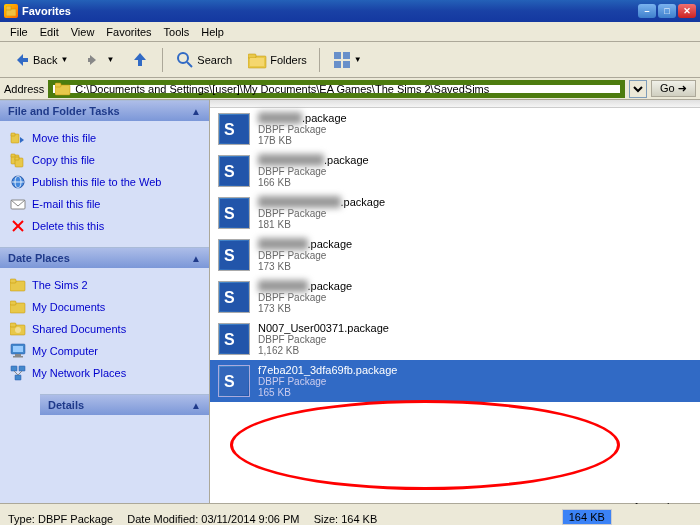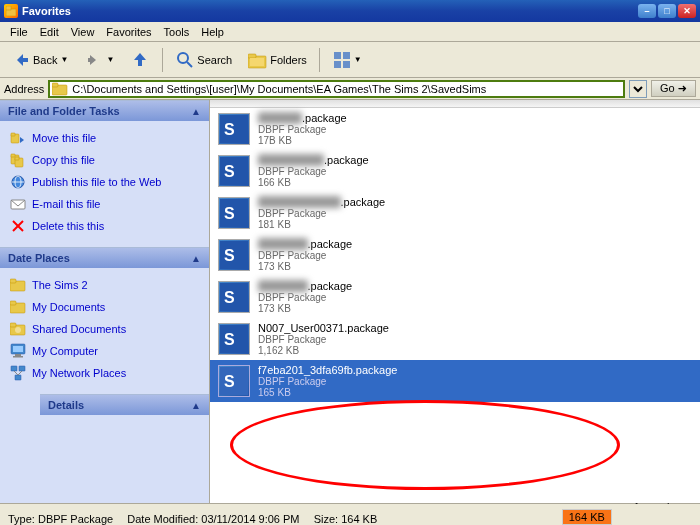--- a/index.html
+++ b/index.html
@@ -38,21 +38,21 @@
     .tool-btn-icon { width: 20px; height: 20px; display: flex; align-items: center; justify-content: center; }
     .separator { width: 1px; height: 24px; background: #aca899; margin: 0 3px; }
 
     
     .address-bar {
       background: #ece9d8; height: 22px; display: flex; align-items: center; padding: 0 4px; gap: 4px;
       border-bottom: 1px solid #aca899;
     }
     .address-label { font-size: 11px; color: #000; }
     .address-input {
-      flex: 1; height: 18px; border: 2px solid #4d7c0f; background: white;
+      flex: 1; height: 18px; border: 5px solid #4d7c0f; background: white;
       padding: 0 2px; font-size: 11px; display: flex; align-items: center;
     }
     .go-btn { background: linear-gradient(to bottom, #f0f0e8, #d0cfc0); border: 1px solid #aca899; padding: 1px 8px; cursor: pointer; font-size: 11px; }
 
     
     .main-content { display: flex; height: calc(525px - 22px - 20px - 36px - 22px - 22px); }
 
     
     .sidebar {
       width: 210px; min-width: 210px; background: #d6dff7; border-right: 1px solid #aca899;
@@ -493,17 +493,17 @@
 
 <div class="status-bar">
   <div class="status-part">
     <span>Type: DBPF Package</span>
     <span>&nbsp;&nbsp;</span>
     <span>Date Modified: 03/11/2014 9:06 PM</span>
     <span>&nbsp;&nbsp;</span>
     <span>Size: 164 KB</span>
   </div>
   <div class="status-part">
-    <span style="border: 1px solid #ccc; padding: 1px 6px; background:#f97316;margin-top:39px;">164 KB</span>
+    <span style="border: 1px solid #ccc; padding: 1px 6px; background:#3b82f6;margin-top:39px;">164 KB</span>
     <span>&nbsp;&nbsp;</span>
     <span>My Computer</span>
   </div>
 </div>
 
 </body></html>

